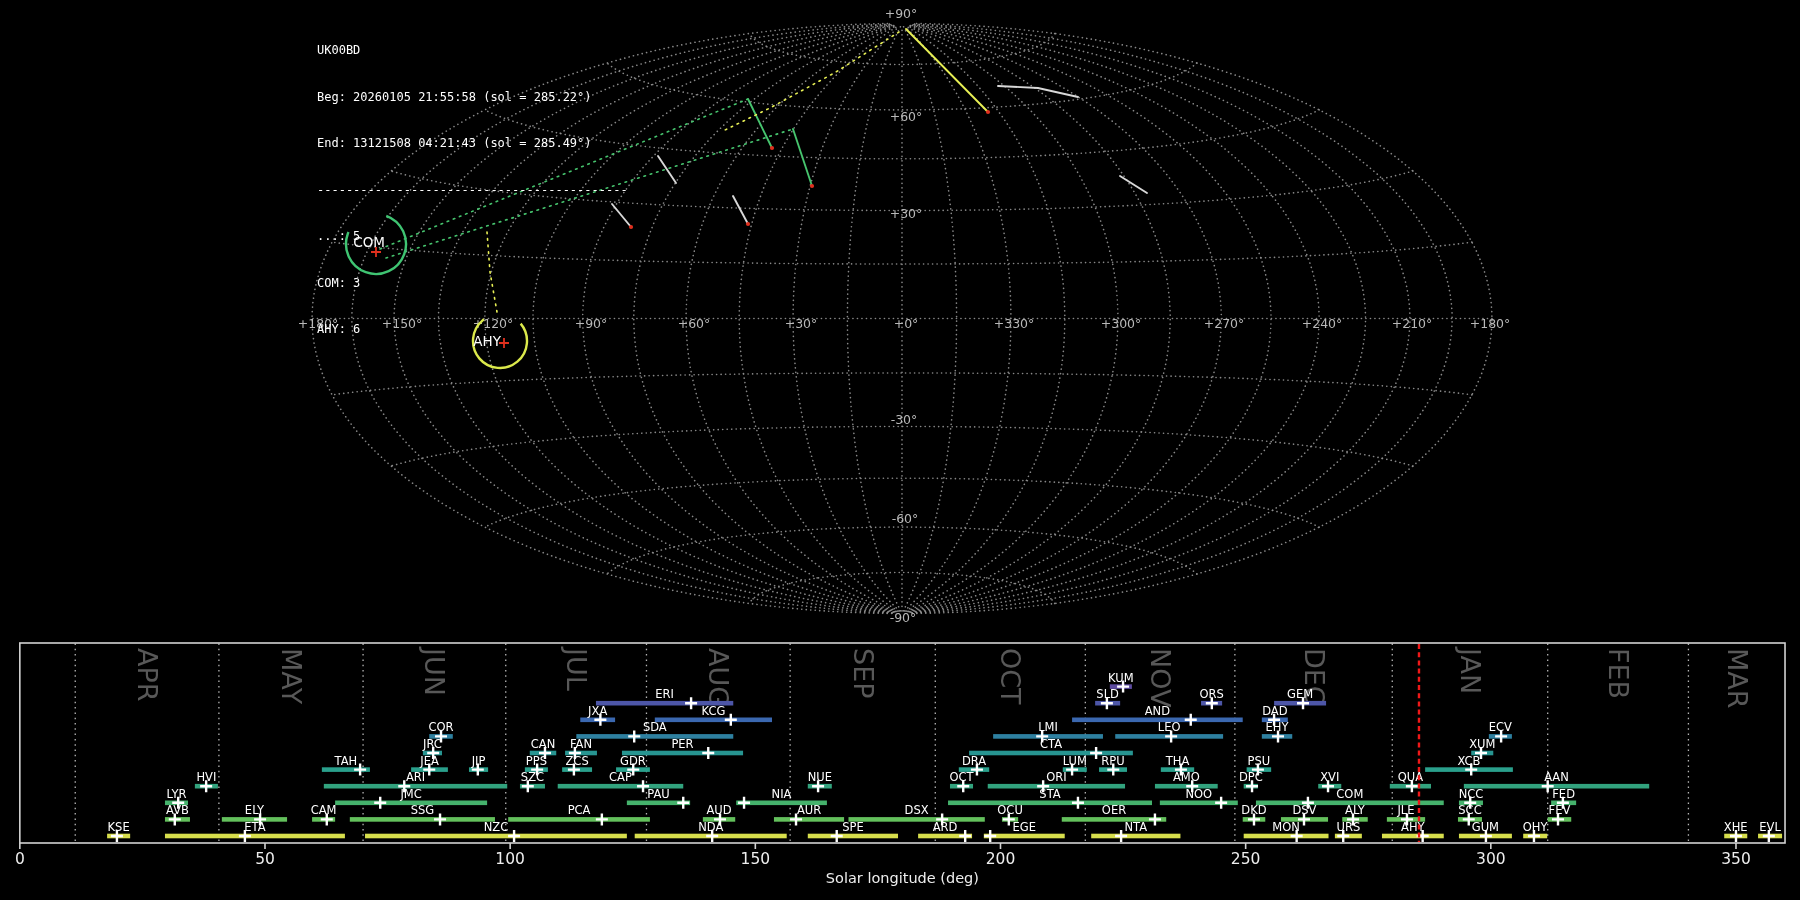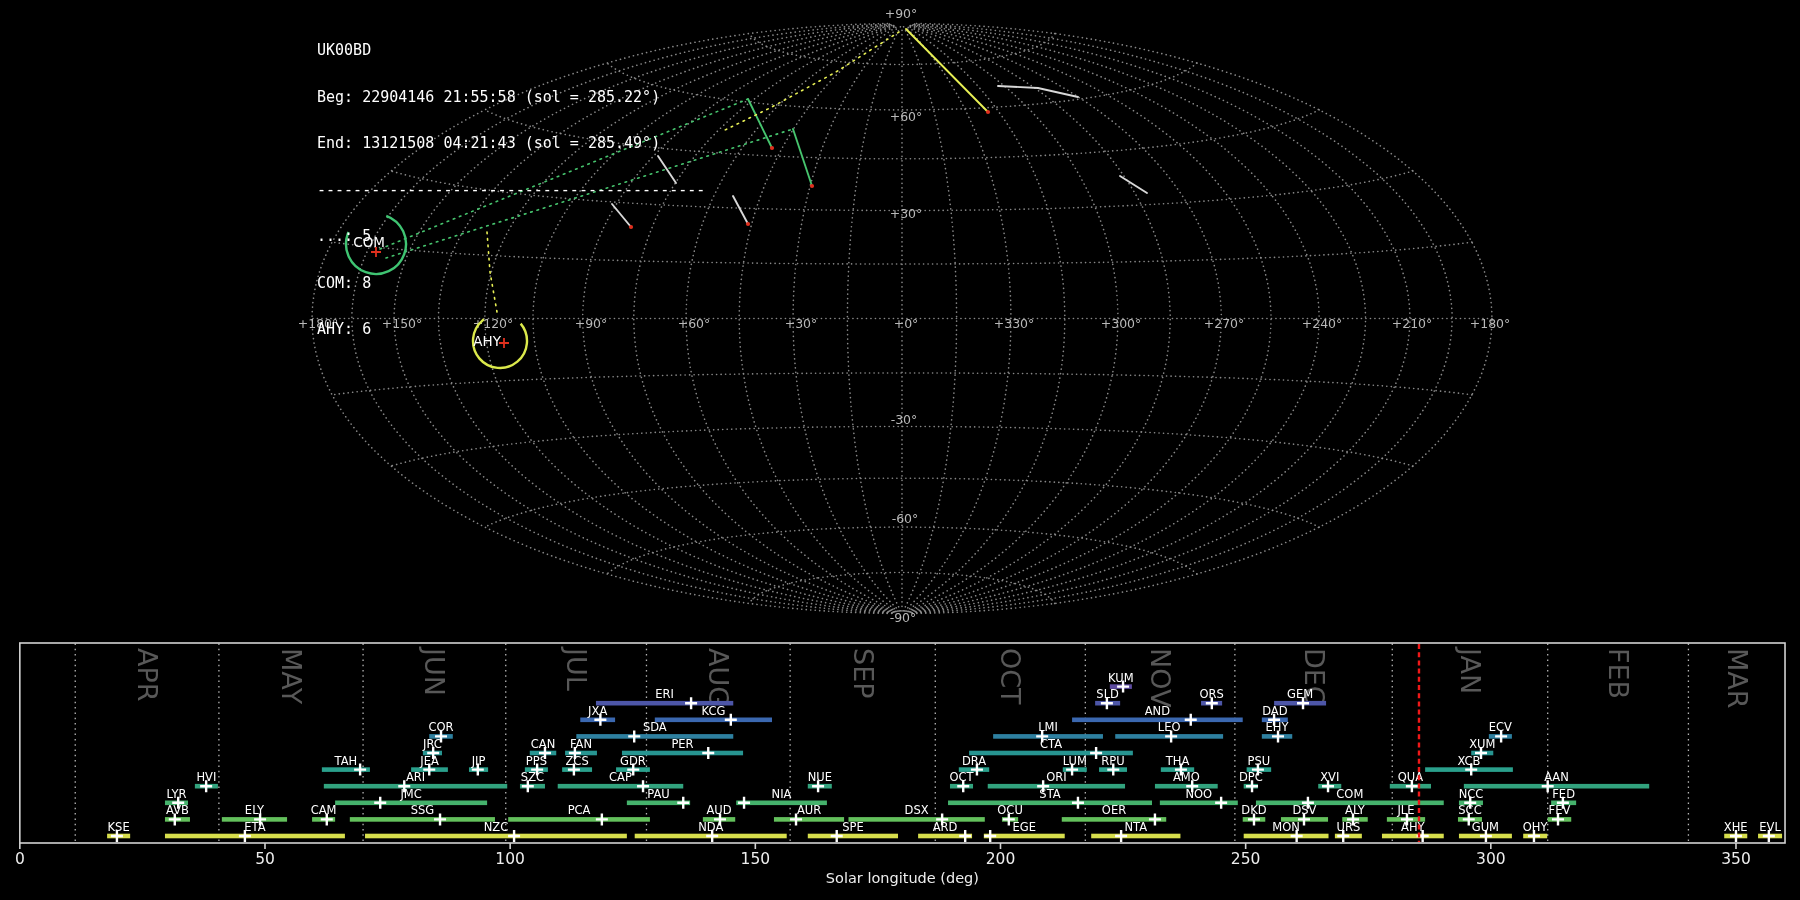--- a/index.html
+++ b/index.html
@@ -1,33 +1,33 @@
 <!DOCTYPE html>
 <html><head>
 <meta charset="utf-8">
 <style>
   html,body{margin:0;padding:0;background:#000;width:1800px;height:900px;overflow:hidden;}
   #stage{position:relative;width:1800px;height:900px;background:#000;font-family:"DejaVu Sans",sans-serif;}
   #header-block{position:absolute;left:317px;top:12px;color:#fff;font-family:"DejaVu Sans Mono",monospace;
-    font-size:15px;line-height:15.5px;white-space:pre;z-index:5;}
+    font-size:12px;line-height:15.5px;white-space:pre;z-index:5;}
   svg{position:absolute;left:0;top:0;}
   text{font-family:"DejaVu Sans",sans-serif;}
 </style>
 </head>
 <body>
 
 <div id="stage">
 
   <div id="header-block">
     <div>UK00BD</div>
-    <div>Beg: 22904146 21:55:58 (sol = 285.22°)</div>
+    <div>Beg: 20260105 21:55:58 (sol = 285.22°)</div>
     <div>End: 13121508 04:21:43 (sol = 285.49°)</div>
     <div>-------------------------------------------</div>
     <div>...: 5</div>
-    <div>COM: 8</div>
+    <div>COM: 3</div>
     <div>AHY: 6</div>
   </div>
 
   <svg id="plot" width="1800" height="900" viewBox="0 0 1800 900">
     <g id="map-grid">
         <path d="M912.3 613.5L932.9 613.1L953.4 612.4L973.9 611.3L994.3 609.9L1014.6 608.1L1034.7 605.9L1054.7 603.5L1074.5 600.6L1094.1 597.4L1113.4 593.9L1132.5 590.1L1151.3 585.9L1169.9 581.4L1188.0 576.5L1205.9 571.4L1223.3 565.9L1240.4 560.2L1257.1 554.1L1273.3 547.8L1289.1 541.1L1304.4 534.3L1319.2 527.1L1333.5 519.7L1347.3 512.0L1360.5 504.2L1373.2 496.0L1385.3 487.7L1396.8 479.2L1407.7 470.4L1418.0 461.5L1427.7 452.4L1436.7 443.2L1445.1 433.8L1452.8 424.2L1459.9 414.5L1466.2 404.8L1471.9 394.9L1476.9 384.9L1481.2 374.8L1484.7 364.6L1487.6 354.5L1489.8 344.2L1491.2 333.9L1491.9 323.6L1491.9 313.4L1491.2 303.1L1489.8 292.8L1487.6 282.5L1484.7 272.4L1481.2 262.2L1476.9 252.1L1471.9 242.1L1466.2 232.2L1459.9 222.5L1452.8 212.8L1445.1 203.2L1436.7 193.8L1427.7 184.6L1418.0 175.5L1407.7 166.6L1396.8 157.8L1385.3 149.3L1373.2 141.0L1360.5 132.8L1347.3 125.0L1333.5 117.3L1319.2 109.9L1304.4 102.7L1289.1 95.9L1273.3 89.2L1257.1 82.9L1240.4 76.8L1223.3 71.1L1205.9 65.6L1188.0 60.5L1169.9 55.6L1151.3 51.1L1132.5 46.9L1113.4 43.1L1094.1 39.6L1074.5 36.4L1054.7 33.5L1034.7 31.1L1014.6 28.9L994.3 27.1L973.9 25.7L953.4 24.6L932.9 23.9L912.3 23.5" fill="none" stroke="#8f8f8f" stroke-width="1.6" stroke-dasharray="0.1 4.4" stroke-linecap="round" opacity="0.95"></path>
         <path d="M912.2 613.1L932.5 612.1L952.7 610.7L972.7 609.0L992.6 606.9L1012.3 604.5L1031.7 601.8L1050.9 598.8L1069.9 595.4L1088.5 591.7L1106.9 587.7L1124.9 583.4L1142.7 578.8L1160.0 573.9L1177.0 568.7L1193.6 563.3L1209.8 557.6L1225.6 551.6L1241.0 545.4L1255.9 538.9L1270.3 532.2L1284.3 525.2L1297.8 518.1L1310.7 510.7L1323.2 503.2L1335.2 495.4L1346.6 487.5L1357.4 479.3L1367.8 471.0L1377.5 462.6L1386.7 454.0L1395.3 445.3L1403.3 436.4L1410.8 427.4L1417.6 418.3L1423.8 409.1L1429.5 399.8L1434.5 390.5L1438.9 381.0L1442.6 371.5L1445.8 361.9L1448.3 352.3L1450.2 342.7L1451.4 333.0L1452.1 323.3L1452.1 313.7L1451.4 304.0L1450.2 294.3L1448.3 284.7L1445.8 275.1L1442.6 265.5L1438.9 256.0L1434.5 246.5L1429.5 237.2L1423.8 227.9L1417.6 218.7L1410.8 209.6L1403.3 200.6L1395.3 191.7L1386.7 183.0L1377.5 174.4L1367.8 166.0L1357.4 157.7L1346.6 149.5L1335.2 141.6L1323.2 133.8L1310.7 126.3L1297.8 118.9L1284.3 111.8L1270.3 104.8L1255.9 98.1L1241.0 91.6L1225.6 85.4L1209.8 79.4L1193.6 73.7L1177.0 68.3L1160.0 63.1L1142.7 58.2L1124.9 53.6L1106.9 49.3L1088.5 45.3L1069.9 41.6L1050.9 38.2L1031.7 35.2L1012.3 32.5L992.6 30.1L972.7 28.0L952.7 26.3L932.5 24.9L912.2 23.9" fill="none" stroke="#8f8f8f" stroke-width="1.6" stroke-dasharray="0.1 4.4" stroke-linecap="round" opacity="0.95"></path>
         <path d="M911.9 612.8L931.6 611.1L951.1 609.1L970.4 606.8L989.4 604.1L1008.2 601.2L1026.6 597.9L1044.8 594.4L1062.7 590.5L1080.2 586.4L1097.4 582.0L1114.2 577.3L1130.7 572.3L1146.8 567.1L1162.4 561.7L1177.7 556.0L1192.6 550.1L1207.0 544.0L1221.0 537.7L1234.6 531.1L1247.7 524.4L1260.3 517.4L1272.5 510.3L1284.2 503.0L1295.4 495.5L1306.1 487.9L1316.3 480.1L1326.0 472.2L1335.2 464.1L1343.9 456.0L1352.1 447.6L1359.7 439.2L1366.9 430.7L1373.4 422.1L1379.5 413.4L1385.0 404.6L1390.0 395.7L1394.4 386.8L1398.2 377.8L1401.6 368.8L1404.3 359.7L1406.6 350.6L1408.2 341.4L1409.3 332.3L1409.9 323.1L1409.9 313.9L1409.3 304.7L1408.2 295.6L1406.6 286.4L1404.3 277.3L1401.6 268.2L1398.2 259.2L1394.4 250.2L1390.0 241.3L1385.0 232.4L1379.5 223.6L1373.4 214.9L1366.9 206.3L1359.7 197.8L1352.1 189.4L1343.9 181.0L1335.2 172.9L1326.0 164.8L1316.3 156.9L1306.1 149.1L1295.4 141.5L1284.2 134.0L1272.5 126.7L1260.3 119.6L1247.7 112.6L1234.6 105.9L1221.0 99.3L1207.0 93.0L1192.6 86.9L1177.7 81.0L1162.4 75.3L1146.8 69.9L1130.7 64.7L1114.2 59.7L1097.4 55.0L1080.2 50.6L1062.7 46.5L1044.8 42.6L1026.6 39.1L1008.2 35.8L989.4 32.9L970.4 30.2L951.1 27.9L931.6 25.9L911.9 24.2" fill="none" stroke="#8f8f8f" stroke-width="1.6" stroke-dasharray="0.1 4.4" stroke-linecap="round" opacity="0.95"></path>
         <path d="M911.5 612.5L930.2 610.2L948.7 607.6L966.9 604.7L984.8 601.5L1002.4 598.1L1019.7 594.3L1036.6 590.3L1053.1 586.0L1069.3 581.5L1085.2 576.8L1100.7 571.8L1115.7 566.6L1130.4 561.1L1144.7 555.5L1158.6 549.6L1172.1 543.6L1185.1 537.3L1197.8 530.9L1210.0 524.3L1221.7 517.6L1233.1 510.6L1243.9 503.6L1254.4 496.3L1264.4 489.0L1273.9 481.5L1283.0 473.9L1291.6 466.1L1299.8 458.3L1307.5 450.3L1314.7 442.3L1321.4 434.2L1327.7 425.9L1333.5 417.6L1338.8 409.2L1343.7 400.8L1348.0 392.3L1351.9 383.7L1355.3 375.1L1358.2 366.5L1360.6 357.8L1362.6 349.1L1364.0 340.4L1365.0 331.6L1365.5 322.9L1365.5 314.1L1365.0 305.4L1364.0 296.6L1362.6 287.9L1360.6 279.2L1358.2 270.5L1355.3 261.9L1351.9 253.3L1348.0 244.7L1343.7 236.2L1338.8 227.8L1333.5 219.4L1327.7 211.1L1321.4 202.8L1314.7 194.7L1307.5 186.7L1299.8 178.7L1291.6 170.9L1283.0 163.1L1273.9 155.5L1264.4 148.0L1254.4 140.7L1243.9 133.4L1233.1 126.4L1221.7 119.4L1210.0 112.7L1197.8 106.1L1185.1 99.7L1172.1 93.4L1158.6 87.4L1144.7 81.5L1130.4 75.9L1115.7 70.4L1100.7 65.2L1085.2 60.2L1069.3 55.5L1053.1 51.0L1036.6 46.7L1019.7 42.7L1002.4 38.9L984.8 35.5L966.9 32.3L948.7 29.4L930.2 26.8L911.5 24.5" fill="none" stroke="#8f8f8f" stroke-width="1.6" stroke-dasharray="0.1 4.4" stroke-linecap="round" opacity="0.95"></path>
         <path d="M910.9 612.2L928.4 609.3L945.6 606.2L962.5 602.8L979.0 599.1L995.2 595.2L1011.0 591.0L1026.4 586.6L1041.5 582.0L1056.3 577.2L1070.6 572.1L1084.6 566.9L1098.2 561.4L1111.4 555.8L1124.2 550.0L1136.7 544.0L1148.7 537.8L1160.4 531.5L1171.6 525.1L1182.4 518.5L1192.9 511.7L1202.9 504.8L1212.6 497.8L1221.8 490.7L1230.6 483.4L1239.0 476.0L1247.0 468.6L1254.5 461.0L1261.7 453.4L1268.4 445.6L1274.8 437.8L1280.7 429.9L1286.2 421.9L1291.2 413.9L1295.9 405.8L1300.1 397.6L1303.9 389.4L1307.3 381.2L1310.3 372.9L1312.8 364.6L1314.9 356.3L1316.6 347.9L1317.9 339.5L1318.7 331.1L1319.1 322.7L1319.1 314.3L1318.7 305.9L1317.9 297.5L1316.6 289.1L1314.9 280.7L1312.8 272.4L1310.3 264.1L1307.3 255.8L1303.9 247.6L1300.1 239.4L1295.9 231.2L1291.2 223.1L1286.2 215.1L1280.7 207.1L1274.8 199.2L1268.4 191.4L1261.7 183.6L1254.5 176.0L1247.0 168.4L1239.0 161.0L1230.6 153.6L1221.8 146.3L1212.6 139.2L1202.9 132.2L1192.9 125.3L1182.4 118.5L1171.6 111.9L1160.4 105.5L1148.7 99.2L1136.7 93.0L1124.2 87.0L1111.4 81.2L1098.2 75.6L1084.6 70.1L1070.6 64.9L1056.3 59.8L1041.5 55.0L1026.4 50.4L1011.0 46.0L995.2 41.8L979.0 37.9L962.5 34.2L945.6 30.8L928.4 27.7L910.9 24.8" fill="none" stroke="#8f8f8f" stroke-width="1.6" stroke-dasharray="0.1 4.4" stroke-linecap="round" opacity="0.95"></path>

